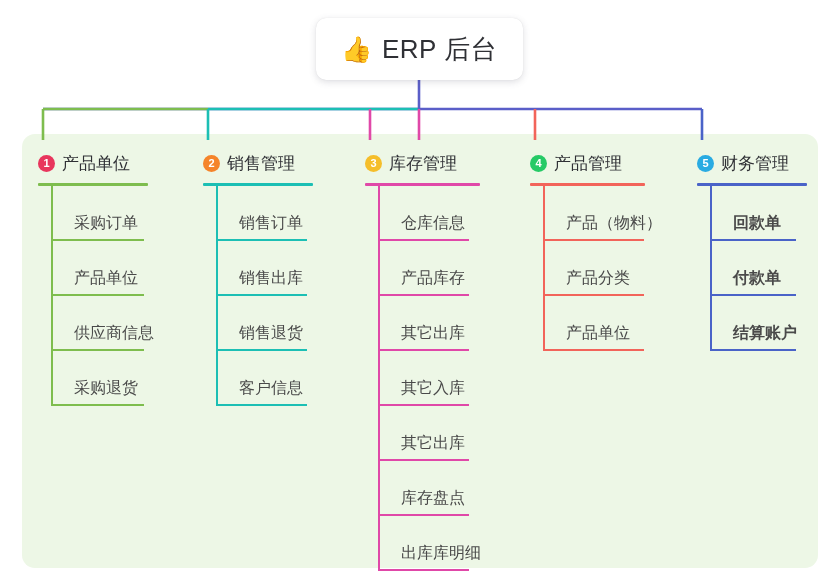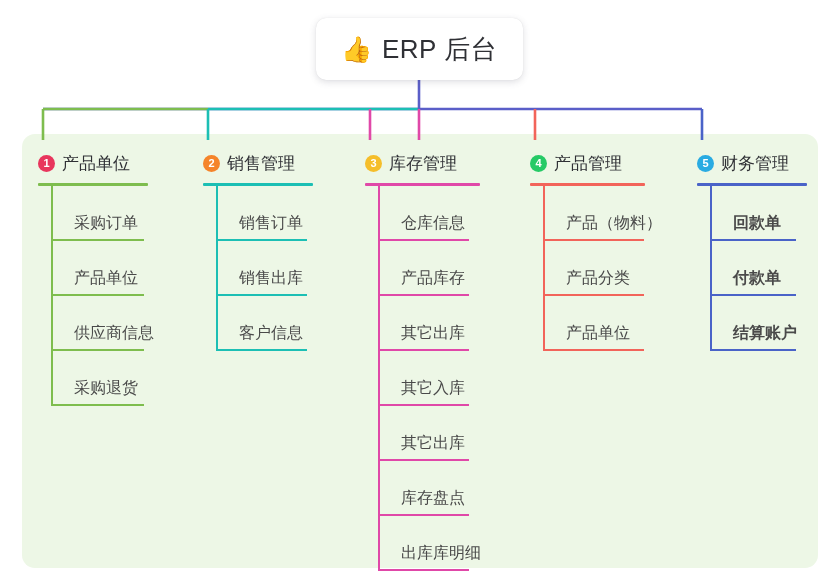--- a/index.html
+++ b/index.html
@@ -118,20 +118,25 @@
             <div class="leaf-text">销售订单</div>
             <div class="leaf-rule" style="background: rgb(28, 191, 180); width: 90px;"></div>
           </div>
           <div class="leaf">
             <div class="leaf-stub" style="background: rgb(28, 191, 180);"></div>
             <div class="leaf-text">销售出库</div>
             <div class="leaf-rule" style="background: rgb(28, 191, 180); width: 90px;"></div>
           </div>
           <div class="leaf">
             <div class="leaf-stub" style="background: rgb(28, 191, 180);"></div>
+            <div class="leaf-text">销售退货</div>
+            <div class="leaf-rule" style="background: rgb(28, 191, 180); width: 90px;"></div>
+          </div>
+          <div class="leaf">
+            <div class="leaf-stub" style="background: rgb(28, 191, 180);"></div>
             <div class="leaf-text">客户信息</div>
             <div class="leaf-rule" style="background: rgb(28, 191, 180); width: 90px;"></div>
           </div>
         </div>
       </div>
       <div class="col" style="left: 365px; top: 148px;">
         <div class="col-head">
           <span class="badge" style="background: rgb(245, 190, 42);">3</span>
           <span class="col-title">库存管理</span>
         </div>

